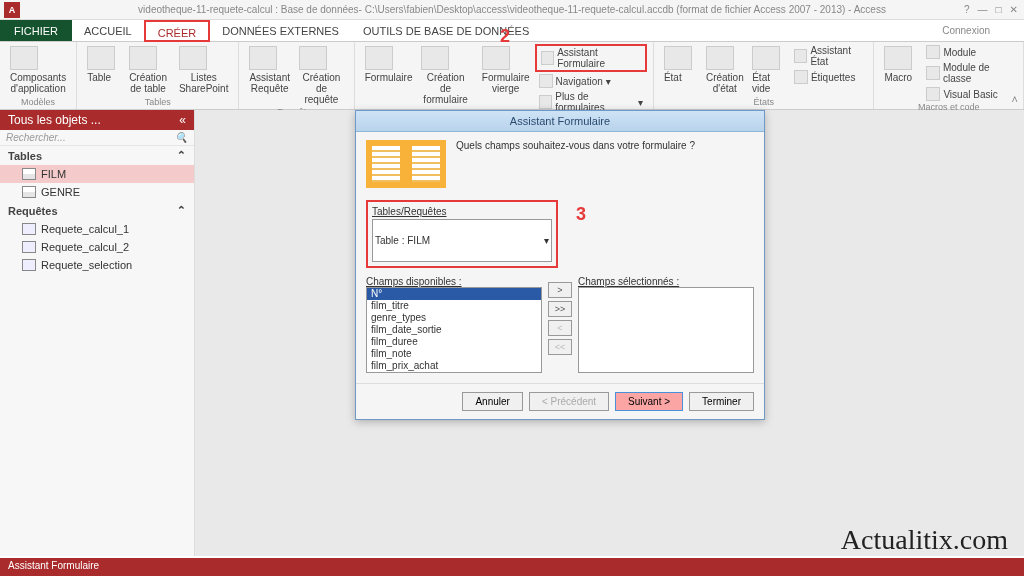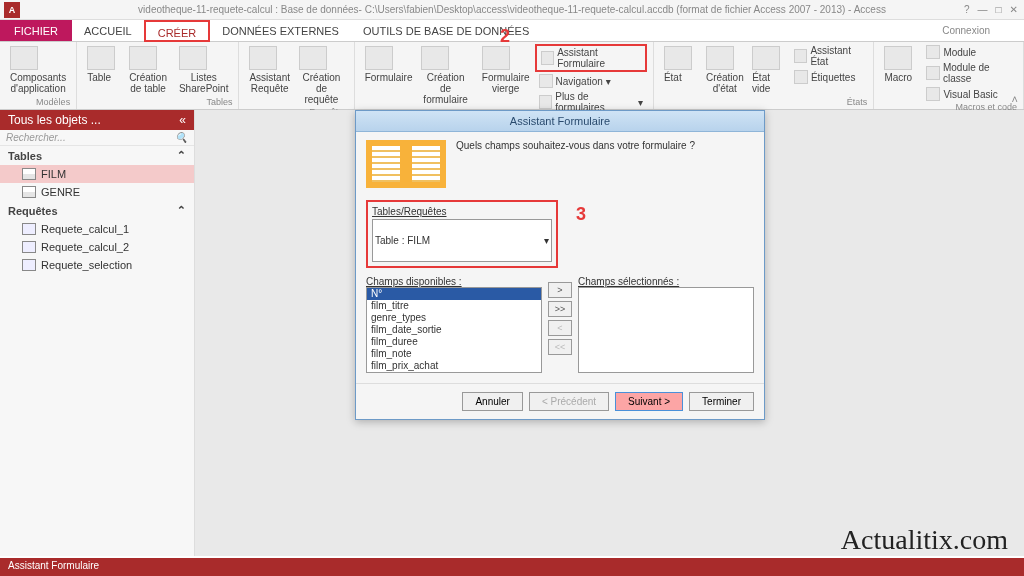--- a/index.html
+++ b/index.html
@@ -51,21 +51,21 @@
   
   .tabs-row {
     height: 22px;
     display: flex;
     align-items: stretch;
     border-bottom: 1px solid #ccc;
     background: #fff;
     position: relative;
   }
   .file-tab {
-    background: #be185d;
+    background: #14532d;
     color: #fff;
     padding: 0 14px;
     line-height: 22px;
     font-size: 11px;
   }
   .tab {
     padding: 0 12px;
     line-height: 22px;
     color: #444;
     font-size: 11px;
@@ -100,21 +100,21 @@
     display: flex;
     flex-direction: column;
     justify-content: space-between;
   }
   .group-items {
     display: flex;
     gap: 4px;
     align-items: flex-start;
   }
   .group-label {
-    text-align: right;
+    text-align: center;
     color: #888;
     font-size: 9px;
     padding-bottom: 2px;
   }
   .rbtn {
     display: flex;
     flex-direction: column;
     align-items: flex-start;
     padding: 2px 4px;
     font-size: 10px;

